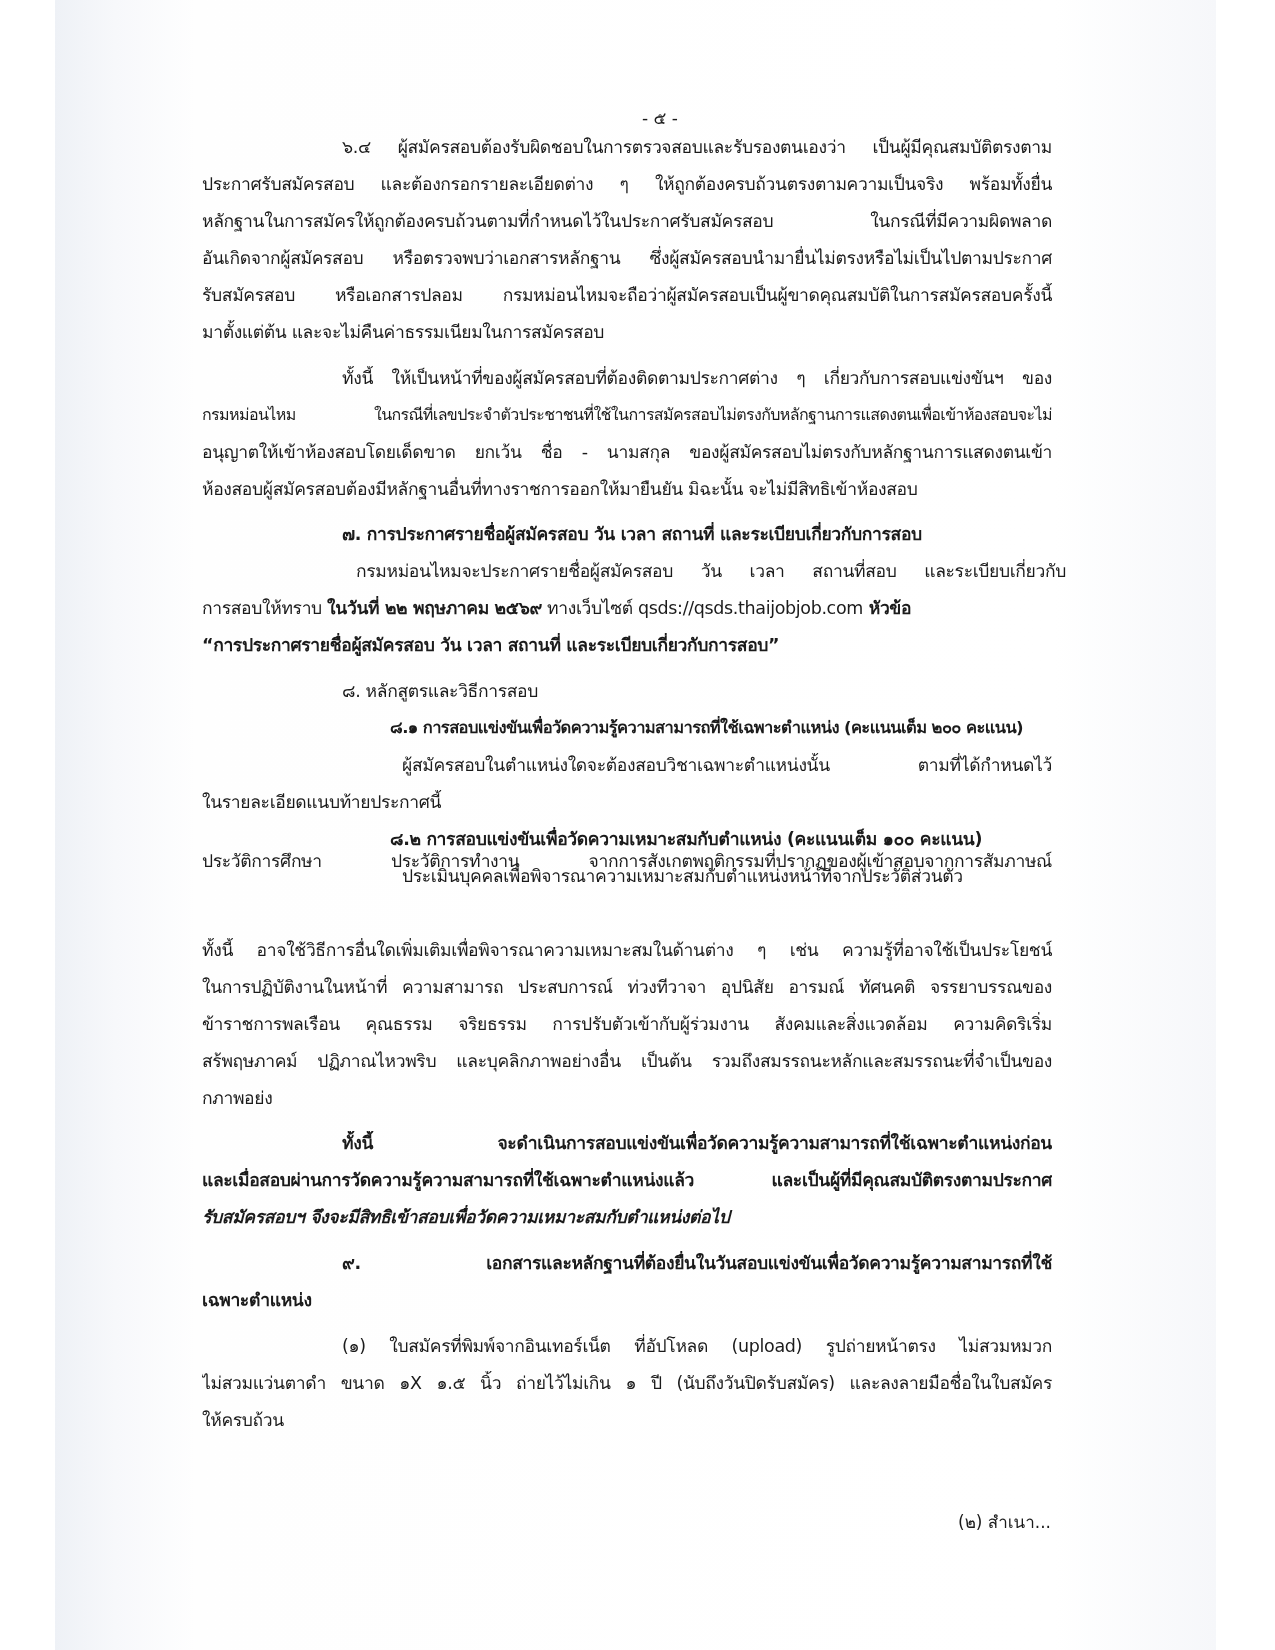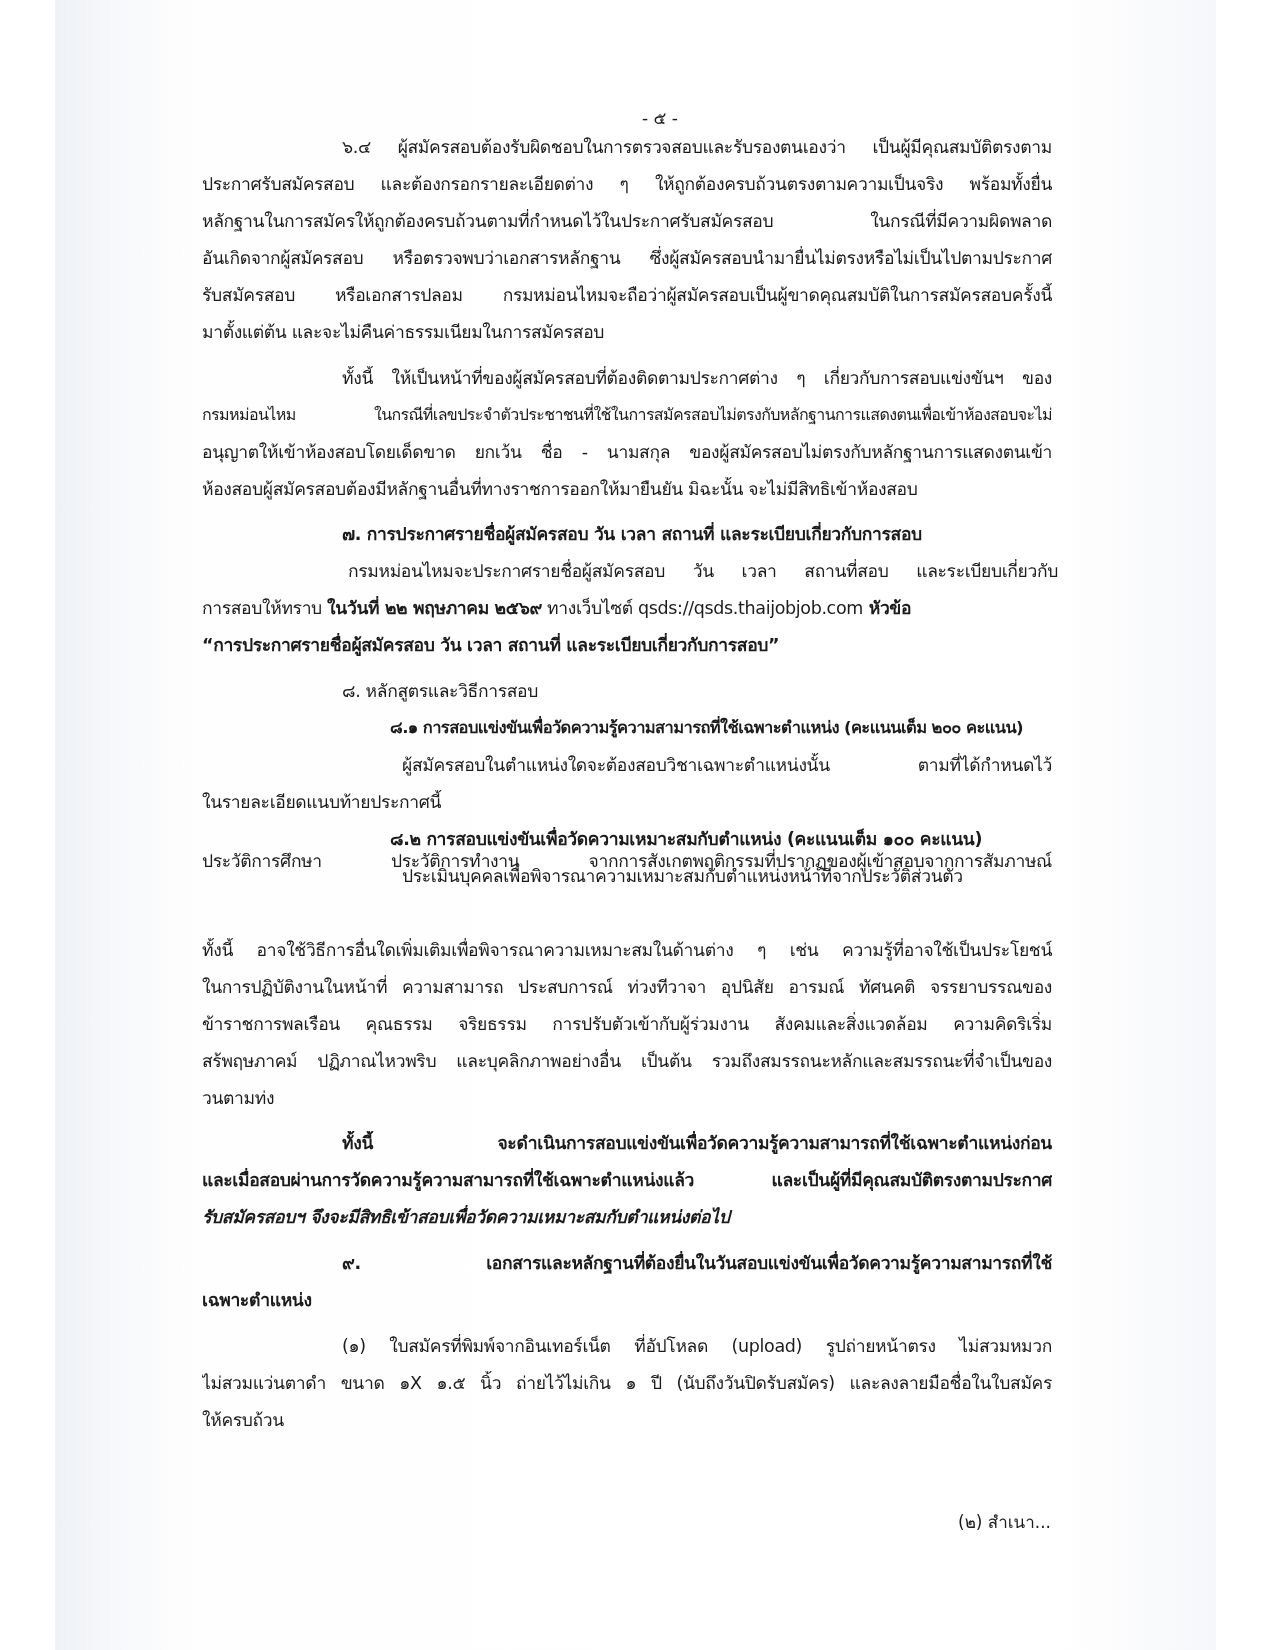--- a/index.html
+++ b/index.html
@@ -74,41 +74,41 @@
 
   <div>
     <div class="line justify" style="top:366px; left:342px; width:710px;">ทั้งนี้ ให้เป็นหน้าที่ของผู้สมัครสอบที่ต้องติดตามประกาศต่าง ๆ เกี่ยวกับการสอบแข่งขันฯ ของ</div>
     <div class="line justify" style="top:403px; font-size:16px; letter-spacing:-0.6px;">กรมหม่อนไหม ในกรณีที่เลขประจำตัวประชาชนที่ใช้ในการสมัครสอบไม่ตรงกับหลักฐานการแสดงตนเพื่อเข้าห้องสอบจะไม่</div>
     <div class="line justify" style="top:440px;">อนุญาตให้เข้าห้องสอบโดยเด็ดขาด ยกเว้น ชื่อ - นามสกุล ของผู้สมัครสอบไม่ตรงกับหลักฐานการแสดงตนเข้า</div>
     <div class="line" style="top:477px;">ห้องสอบผู้สมัครสอบต้องมีหลักฐานอื่นที่ทางราชการออกให้มายืนยัน มิฉะนั้น จะไม่มีสิทธิเข้าห้องสอบ</div>
   </div>
 
   <div>
     <div class="line bold" style="top:522px; left:342px; width:710px;">๗. การประกาศรายชื่อผู้สมัครสอบ วัน เวลา สถานที่ และระเบียบเกี่ยวกับการสอบ</div>
-    <div class="line justify" style="top:559px; left:348px; width:710px;">กรมหม่อนไหมจะประกาศรายชื่อผู้สมัครสอบ วัน เวลา สถานที่สอบ และระเบียบเกี่ยวกับ</div>
+    <div class="line justify" style="top:559px; left:356px; width:710px;">กรมหม่อนไหมจะประกาศรายชื่อผู้สมัครสอบ วัน เวลา สถานที่สอบ และระเบียบเกี่ยวกับ</div>
     <div class="line" style="top:596px;">
       <span>การสอบให้ทราบ </span><span class="bold">ในวันที่ ๒๒ พฤษภาคม ๒๕๖๙</span><span> ทางเว็บไซต์ </span><span>qsds://qsds.thaijobjob.com</span><span class="bold"> หัวข้อ</span>
     </div>
     <div class="line bold" style="top:633px;">“การประกาศรายชื่อผู้สมัครสอบ วัน เวลา สถานที่ และระเบียบเกี่ยวกับการสอบ”</div>
   </div>
 
   <div>
     <div class="line" style="top:679px; left:342px; width:710px;">๘. หลักสูตรและวิธีการสอบ</div>
     <div class="line bold" style="top:716px; left:390px; width:662px; font-size:16.5px; letter-spacing:-0.6px;">๘.๑ การสอบแข่งขันเพื่อวัดความรู้ความสามารถที่ใช้เฉพาะตำแหน่ง (คะแนนเต็ม ๒๐๐ คะแนน)</div>
     <div class="line justify" style="top:753px; left:402px; width:650px;">ผู้สมัครสอบในตำแหน่งใดจะต้องสอบวิชาเฉพาะตำแหน่งนั้น ตามที่ได้กำหนดไว้</div>
     <div class="line" style="top:790px;">ในรายละเอียดแนบท้ายประกาศนี้</div>
 
     <div class="line bold" style="top:827px; left:390px; width:662px;">๘.๒ การสอบแข่งขันเพื่อวัดความเหมาะสมกับตำแหน่ง (คะแนนเต็ม ๑๐๐ คะแนน)</div>
     <div class="line justify" style="top:864px; left:402px; width:650px;">ประเมินบุคคลเพื่อพิจารณาความเหมาะสมกับตำแหน่งหน้าที่จากประวัติส่วนตัว</div>
     <div class="line justify" style="top:849px;">ประวัติการศึกษา ประวัติการทำงาน จากการสังเกตพฤติกรรมที่ปรากฏของผู้เข้าสอบจากการสัมภาษณ์</div>
     <div class="line justify" style="top:938px;">ทั้งนี้ อาจใช้วิธีการอื่นใดเพิ่มเติมเพื่อพิจารณาความเหมาะสมในด้านต่าง ๆ เช่น ความรู้ที่อาจใช้เป็นประโยชน์</div>
     <div class="line justify" style="top:975px;">ในการปฏิบัติงานในหน้าที่ ความสามารถ ประสบการณ์ ท่วงทีวาจา อุปนิสัย อารมณ์ ทัศนคติ จรรยาบรรณของ</div>
     <div class="line justify" style="top:1012px;">ข้าราชการพลเรือน คุณธรรม จริยธรรม การปรับตัวเข้ากับผู้ร่วมงาน สังคมและสิ่งแวดล้อม ความคิดริเริ่ม</div>
     <div class="line justify" style="top:1049px;">สร้พฤษภาคม์ ปฏิภาณไหวพริบ และบุคลิกภาพอย่างอื่น เป็นต้น รวมถึงสมรรถนะหลักและสมรรถนะที่จำเป็นของ</div>
-    <div class="line" style="top:1086px;">วนตามท่ง</div>
+    <div class="line" style="top:1086px;">กภาพอย่ง</div>
 
     <div class="line bold justify" style="top:1131px; left:342px; width:710px;">ทั้งนี้ จะดำเนินการสอบแข่งขันเพื่อวัดความรู้ความสามารถที่ใช้เฉพาะตำแหน่งก่อน</div>
     <div class="line bold justify" style="top:1168px;">และเมื่อสอบผ่านการวัดความรู้ความสามารถที่ใช้เฉพาะตำแหน่งแล้ว และเป็นผู้ที่มีคุณสมบัติตรงตามประกาศ</div>
     <div class="line bold" style="top:1205px;font-style:italic;">รับสมัครสอบฯ จึงจะมีสิทธิเข้าสอบเพื่อวัดความเหมาะสมกับตำแหน่งต่อไป</div>
   </div>
 
   <div>
     <div class="line bold justify" style="top:1251px; left:342px; width:710px;">๙. เอกสารและหลักฐานที่ต้องยื่นในวันสอบแข่งขันเพื่อวัดความรู้ความสามารถที่ใช้</div>
     <div class="line bold" style="top:1288px;">เฉพาะตำแหน่ง</div>
     <div class="line justify" style="top:1334px; left:342px; width:710px;">(๑) ใบสมัครที่พิมพ์จากอินเทอร์เน็ต ที่อัปโหลด (upload) รูปถ่ายหน้าตรง ไม่สวมหมวก</div>

